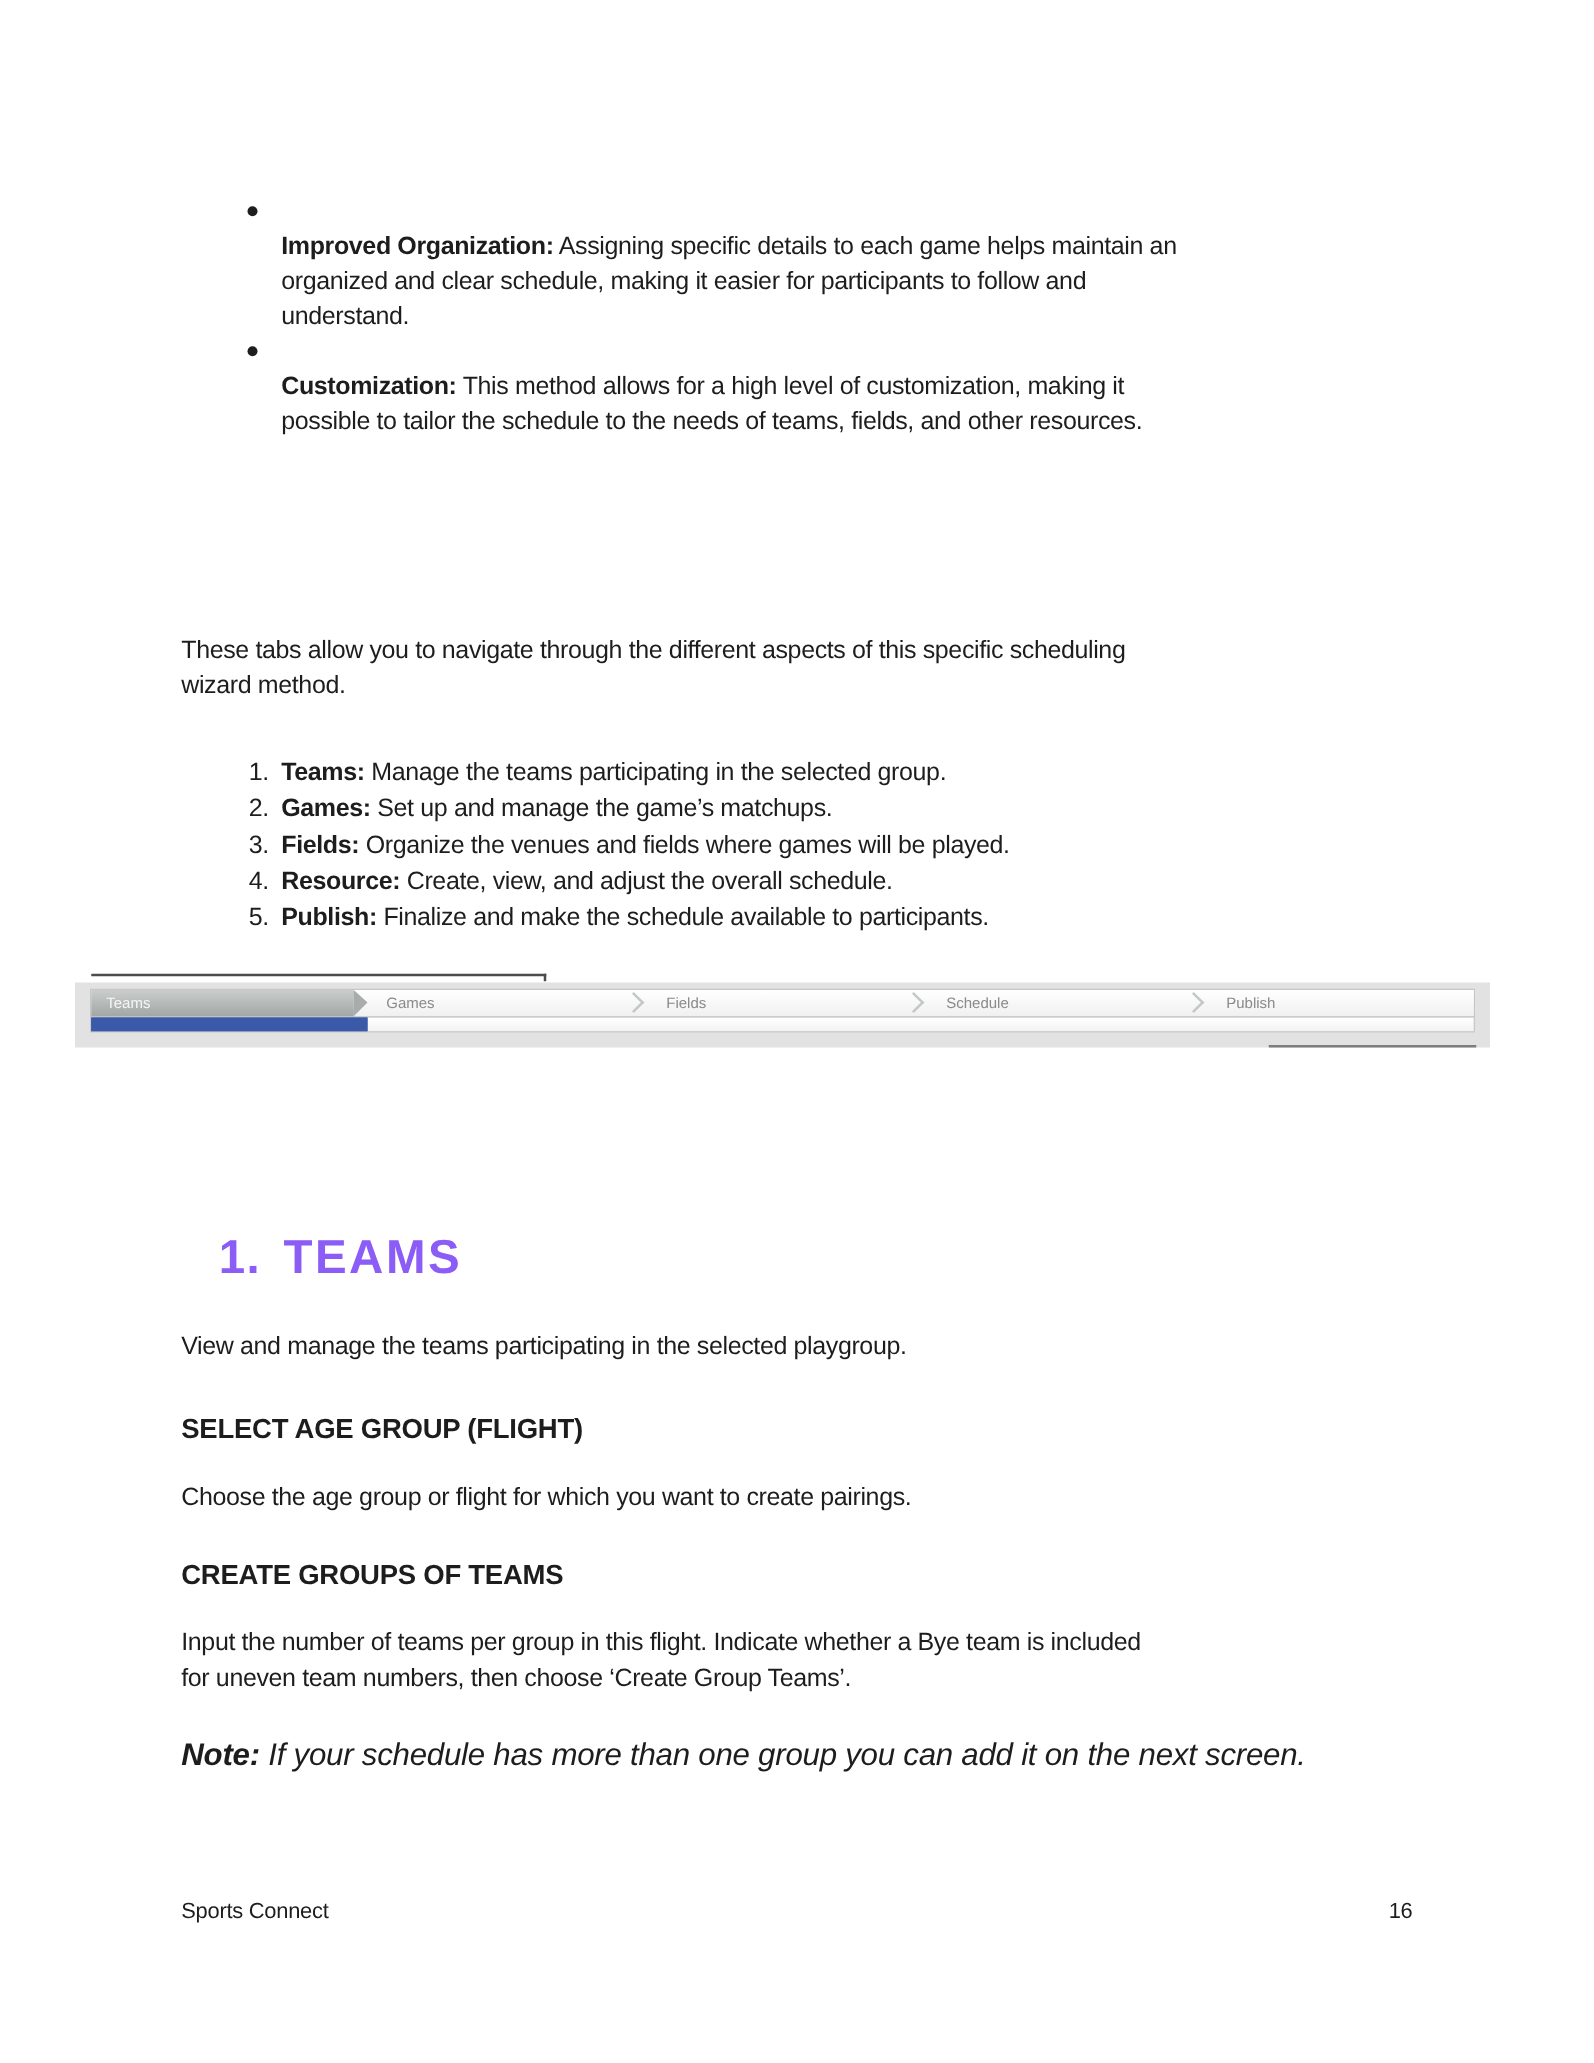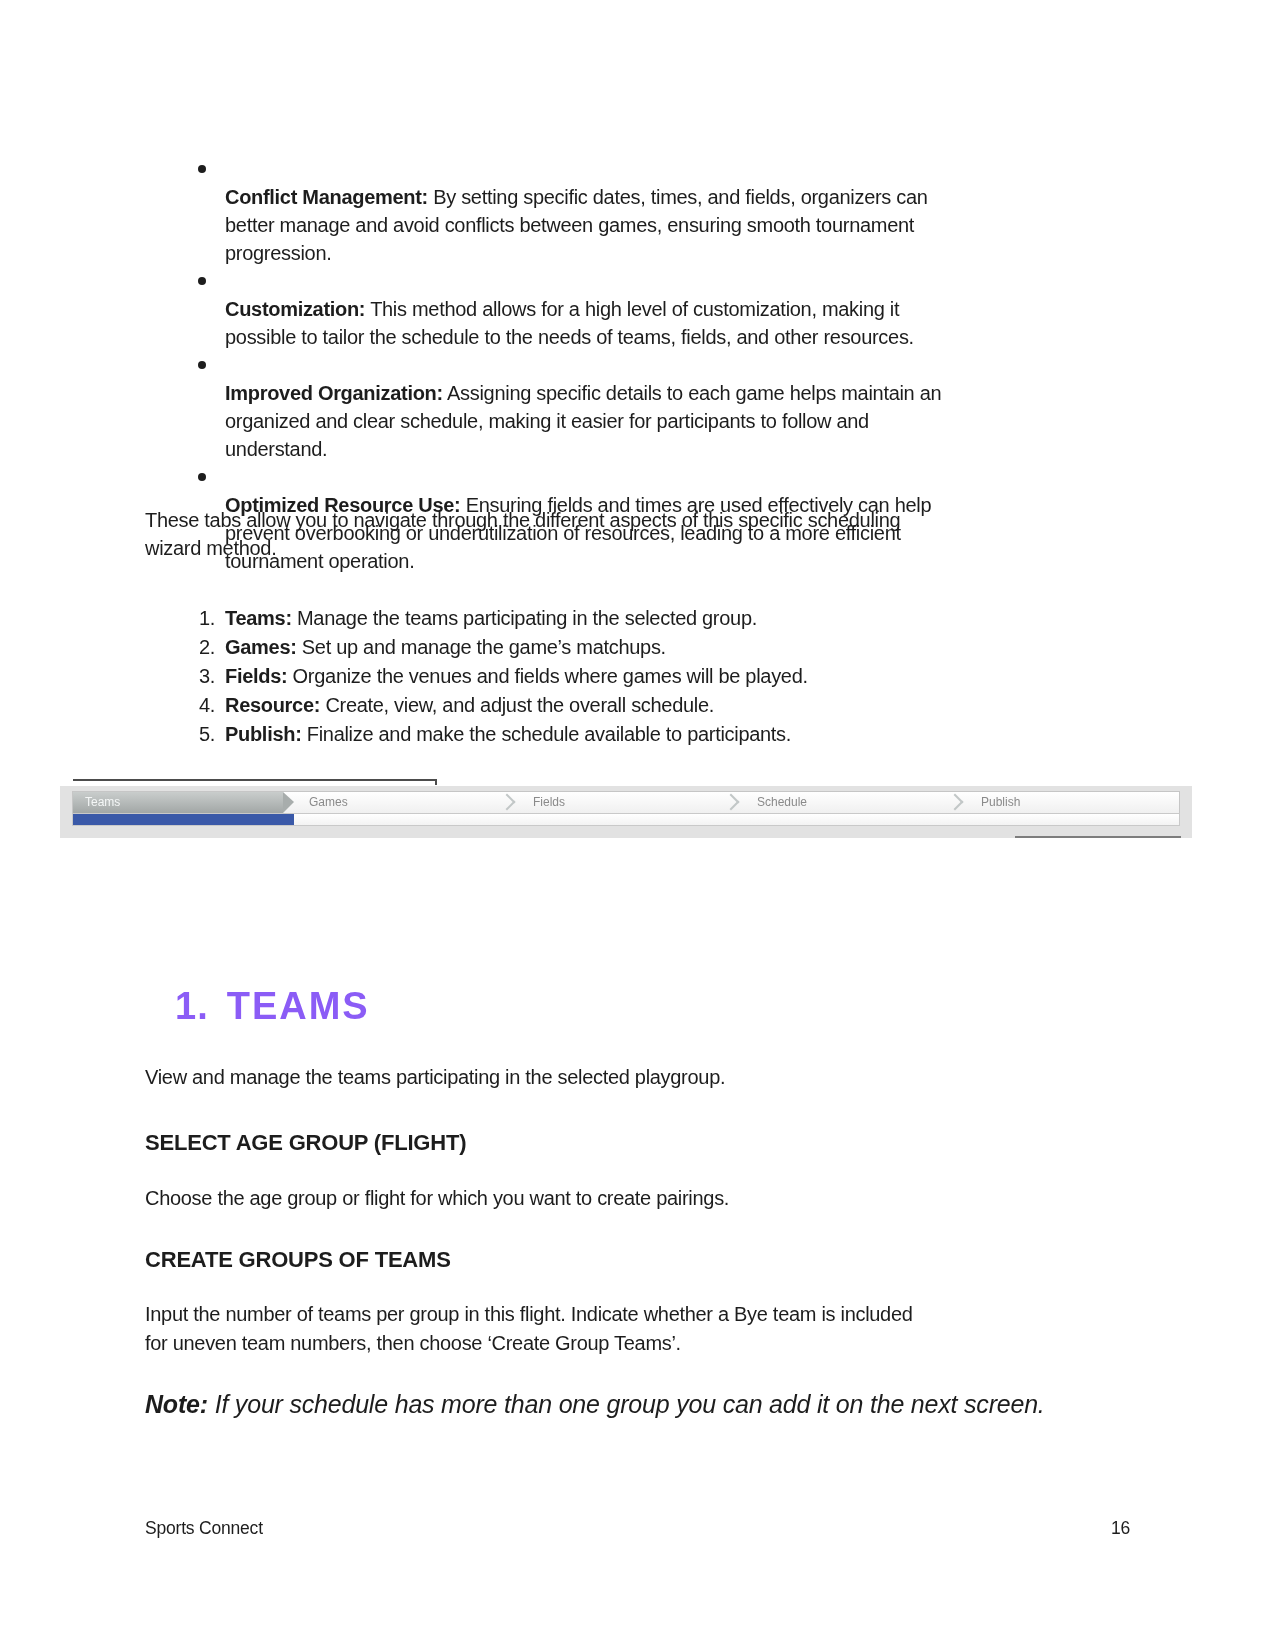--- a/index.html
+++ b/index.html
@@ -69,37 +69,27 @@
   .footer { position:absolute; left:145px; top:1518px; width:985px; display:flex;
             justify-content:space-between; font-size:17.5px; letter-spacing:-0.2px; }
 </style>
 </head>
 <body>
 
 <div class="page">
 
   <ul class="bullets">
     <li>
-      <span class="dot"></span><span class="term">Conflict Management:</span><span> By setting specific dates, times, and fields, organizers can
-better manage and avoid conflicts between games, ensuring smooth tournament
-progression.</span>
-    </li>
-    <li>
-      <span class="dot"></span><span class="term">Customization:</span><span> This method allows for a high level of customization, making it
-possible to tailor the schedule to the needs of teams, fields, and other resources.</span>
-    </li>
-    <li>
       <span class="dot"></span><span class="term">Improved Organization:</span><span> Assigning specific details to each game helps maintain an
 organized and clear schedule, making it easier for participants to follow and
 understand.</span>
     </li>
     <li>
-      <span class="dot"></span><span class="term">Optimized Resource Use:</span><span> Ensuring fields and times are used effectively can help
-prevent overbooking or underutilization of resources, leading to a more efficient
-tournament operation.</span>
+      <span class="dot"></span><span class="term">Customization:</span><span> This method allows for a high level of customization, making it
+possible to tailor the schedule to the needs of teams, fields, and other resources.</span>
     </li>
   </ul>
 
   <p class="txt intro">These tabs allow you to navigate through the different aspects of this specific scheduling
 wizard method.</p>
 
   <ol class="numlist">
     <li>
       <span class="num">1.</span><span class="term">Teams:</span><span> Manage the teams participating in the selected group.</span>
     </li>

